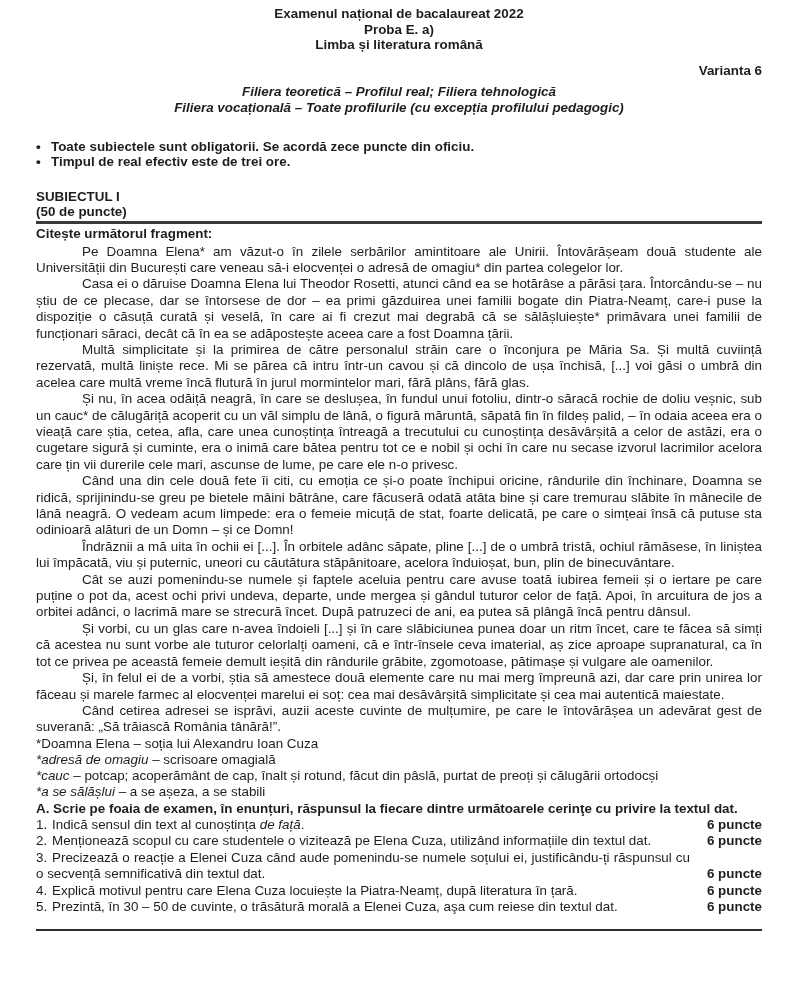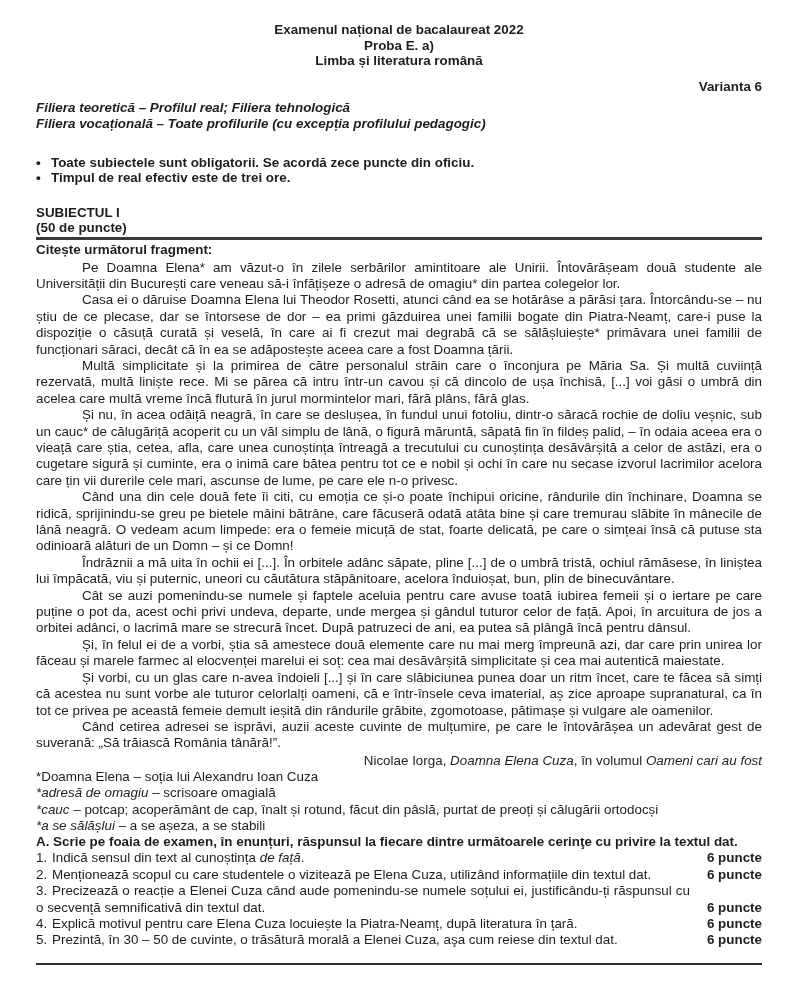--- a/index.html
+++ b/index.html
@@ -14,24 +14,24 @@
     line-height: 15.6px;
     overflow: hidden;
     display: flex;
     flex-direction: column;
   }
   .bold { font-weight: bold; }
   .italic { font-style: italic; }
   .center { text-align: center; }
   .right { text-align: right; }
 
-  .doc-header { margin-top: 16px; }
+  .doc-header { margin-top: 0; }
   .variant { margin-top: 10px; font-weight: bold; }
   .filiera-block { margin-top: 6px; }
-  .filiera { font-weight: bold; font-style: italic; }
+  .filiera { font-weight: bold; font-style: italic; text-align: center; }
 
   .notes { margin-top: 23px; }
   .note { display: flex; font-weight: bold; }
   .note .bullet { width: 15px; flex: 0 0 15px; }
 
   .subject-row {
     margin-top: 19px;
     display: flex;
     justify-content: space-between;
     font-weight: bold;
@@ -113,35 +113,32 @@
   </div>
 
   <div class="subject-row">
     <span>SUBIECTUL I</span>
     <span>(50 de puncte)</span>
   </div>
 
   <div class="instruction">Citește următorul fragment:</div>
 
   <div class="fragment">
-    <p>Pe Doamna Elena* am văzut-o în zilele serbărilor amintitoare ale Unirii. Întovărășeam două studente ale Universității din București care veneau să-i înfățișeze o adresă de omagiu* din partea colegelor lor.</p>
+    <p>Pe Doamna Elena* am văzut-o în zilele serbărilor amintitoare ale Unirii. Întovărășeam două studente ale Universității din București care veneau să-i elocvenței o adresă de omagiu* din partea colegelor lor.</p>
     <p>Casa ei o dăruise Doamna Elena lui Theodor Rosetti, atunci când ea se hotărâse a părăsi țara. Întorcându-se – nu știu de ce plecase, dar se întorsese de dor – ea primi găzduirea unei familii bogate din Piatra-Neamț, care-i puse la dispoziție o căsuță curată și veselă, în care ai fi crezut mai degrabă că se sălășluiește* primăvara unei familii de funcționari săraci, decât că în ea se adăpostește aceea care a fost Doamna țării.</p>
     <p>Multă simplicitate și la primirea de către personalul străin care o înconjura pe Măria Sa. Și multă cuviință rezervată, multă liniște rece. Mi se părea că intru într-un cavou și că dincolo de ușa închisă, [...] voi găsi o umbră din acelea care multă vreme încă flutură în jurul mormintelor mari, fără plâns, fără glas.</p>
     <p>Și nu, în acea odăiță neagră, în care se deslușea, în fundul unui fotoliu, dintr-o săracă rochie de doliu veșnic, sub un cauc* de călugăriță acoperit cu un văl simplu de lână, o figură măruntă, săpată fin în fildeș palid, – în odaia aceea era o vieață care știa, cetea, afla, care unea cunoștința întreagă a trecutului cu cunoștința desăvârșită a celor de astăzi, era o cugetare sigură și cuminte, era o inimă care bătea pentru tot ce e nobil și ochi în care nu secase izvorul lacrimilor acelora care țin vii durerile cele mari, ascunse de lume, pe care ele n-o privesc.</p>
     <p>Când una din cele două fete îi citi, cu emoția ce și-o poate închipui oricine, rândurile din închinare, Doamna se ridică, sprijinindu-se greu pe bietele mâini bătrâne, care făcuseră odată atâta bine și care tremurau slăbite în mânecile de lână neagră. O vedeam acum limpede: era o femeie micuță de stat, foarte delicată, pe care o simțeai însă că putuse sta odinioară alături de un Domn – și ce Domn!</p>
     <p>Îndrăznii a mă uita în ochii ei [...]. În orbitele adânc săpate, pline [...] de o umbră tristă, ochiul rămăsese, în liniștea lui împăcată, viu și puternic, uneori cu căutătura stăpânitoare, acelora înduioșat, bun, plin de binecuvântare.</p>
     <p>Cât se auzi pomenindu-se numele și faptele aceluia pentru care avuse toată iubirea femeii și o iertare pe care puține o pot da, acest ochi privi undeva, departe, unde mergea și gândul tuturor celor de față. Apoi, în arcuitura de jos a orbitei adânci, o lacrimă mare se strecură încet. După patruzeci de ani, ea putea să plângă încă pentru dânsul.</p>
+    <p>Și vorbi, cu un glas care n-avea îndoieli [...] și în care slăbiciunea punea doar un ritm încet, care te făcea să simți că acestea nu sunt vorbe ale tuturor celorlalți oameni, că e într-însele ceva imaterial, aș zice aproape supranatural, ca în tot ce privea pe această femeie demult ieșită din rândurile grăbite, zgomotoase, pătimașe și vulgare ale oamenilor.</p>
     <p>Și, în felul ei de a vorbi, știa să amestece două elemente care nu mai merg împreună azi, dar care prin unirea lor făceau și marele farmec al elocvenței marelui ei soț: cea mai desăvârșită simplicitate și cea mai autentică maiestate.</p>
-    <p>Și vorbi, cu un glas care n-avea îndoieli [...] și în care slăbiciunea punea doar un ritm încet, care te făcea să simți că acestea nu sunt vorbe ale tuturor celorlalți oameni, că e într-însele ceva imaterial, aș zice aproape supranatural, ca în tot ce privea pe această femeie demult ieșită din rândurile grăbite, zgomotoase, pătimașe și vulgare ale oamenilor.</p>
     <p>Când cetirea adresei se isprăvi, auzii aceste cuvinte de mulțumire, pe care le întovărășea un adevărat gest de suverană: „Să trăiască România tânără!”.</p>
   </div>
 
-  <div class="attribution right">
-    <span>Nicolae Iorga, </span><span class="italic">Doamna Elena Cuza</span><span>, în volumul </span><span class="italic">Oameni cari au fost</span>
-  </div>
 
   <div class="footnotes">
     <div class="footnote">
       <span>*Doamna Elena</span><span> – soția lui Alexandru Ioan Cuza</span>
     </div>
     <div class="footnote">
       <span class="italic">*adresă de omagiu</span><span> – scrisoare omagială</span>
     </div>
     <div class="footnote">
       <span class="italic">*cauc</span><span> – potcap; acoperământ de cap, înalt și rotund, făcut din pâslă, purtat de preoți și călugării ortodocși</span>

